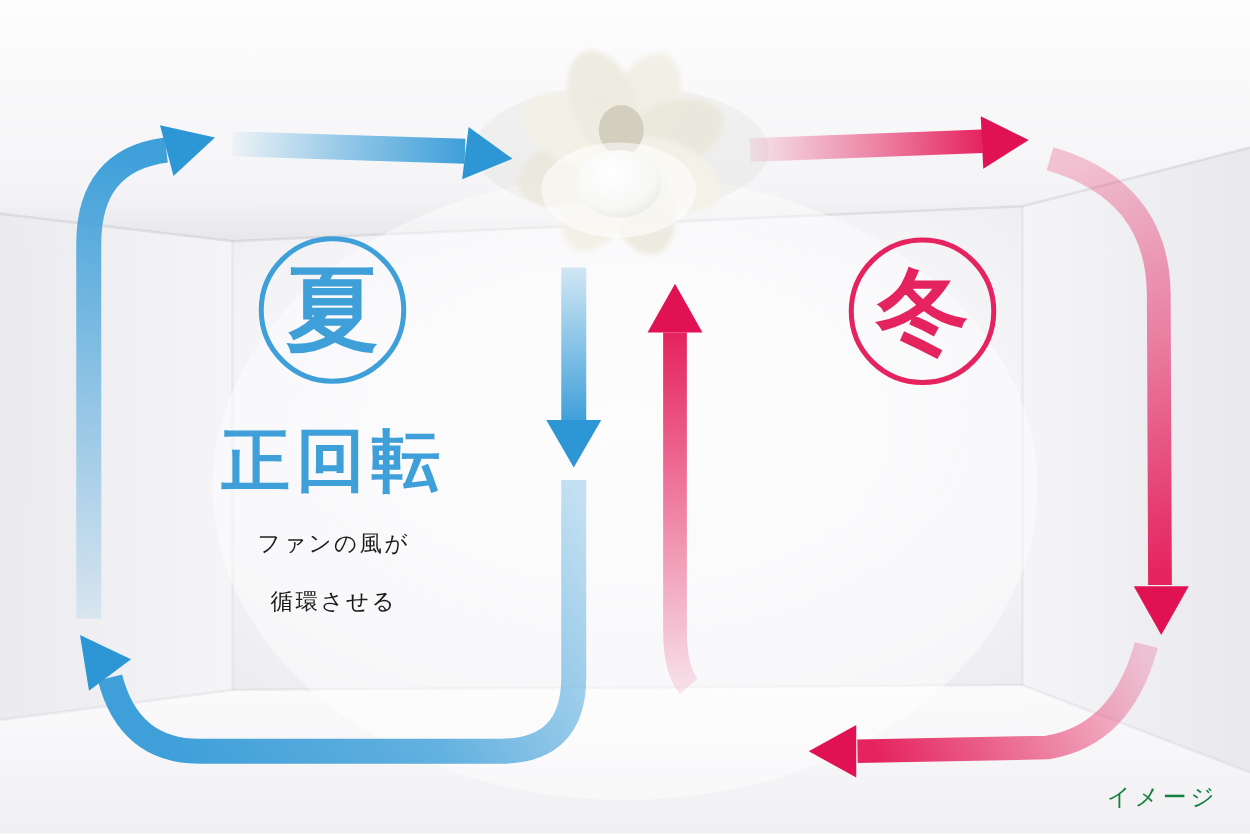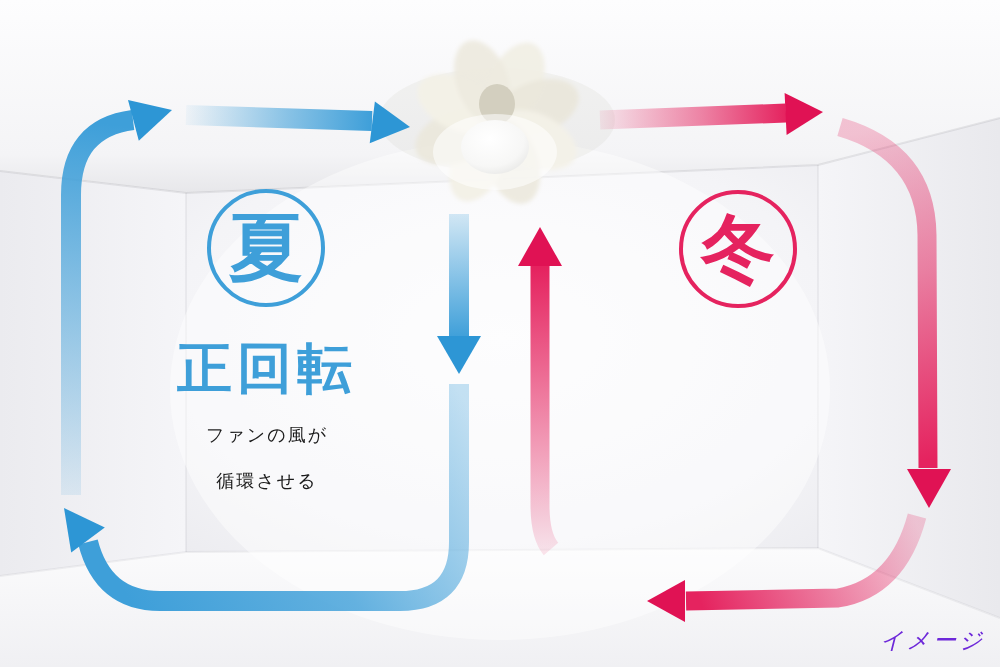--- a/index.html
+++ b/index.html
@@ -15,21 +15,21 @@
     display:flex; align-items:center; justify-content:center;
     background:transparent; box-sizing:border-box;
   }
   .badge.summer { border:4px solid var(--summer,#3E9FD9); color:var(--summer,#3E9FD9); }
   .badge.winter { border:4px solid var(--winter,#E5235F); color:var(--winter,#E5235F); }
   .badge-glyph { font-size:74px; font-weight:800; line-height:1; }
   .title { font-size:55px; font-weight:800; letter-spacing:5px; }
   .title.summer { color:var(--summer,#3E9FD9); }
   .title.winter { color:var(--winter,#E5235F); }
   .desc { font-size:18px; font-weight:400; letter-spacing:2px; color:var(--ink,#1A1A1A); }
-  .note { font-size:23px; letter-spacing:3px; color:#6d28d9; font-weight:400;font-style:italic; }
+  .note { font-size:19px; letter-spacing:3px; color:#15803d; font-weight:400; }
 </style>
 </head>
 <body>
 
 <div class="stage">
 
   <svg class="scene" viewBox="0 0 1000 667" aria-hidden="true">
     <defs>
       <linearGradient id="ceilG" x1="0" y1="0" x2="0" y2="1">
         <stop offset="0" stop-color="#FDFDFE"></stop>

